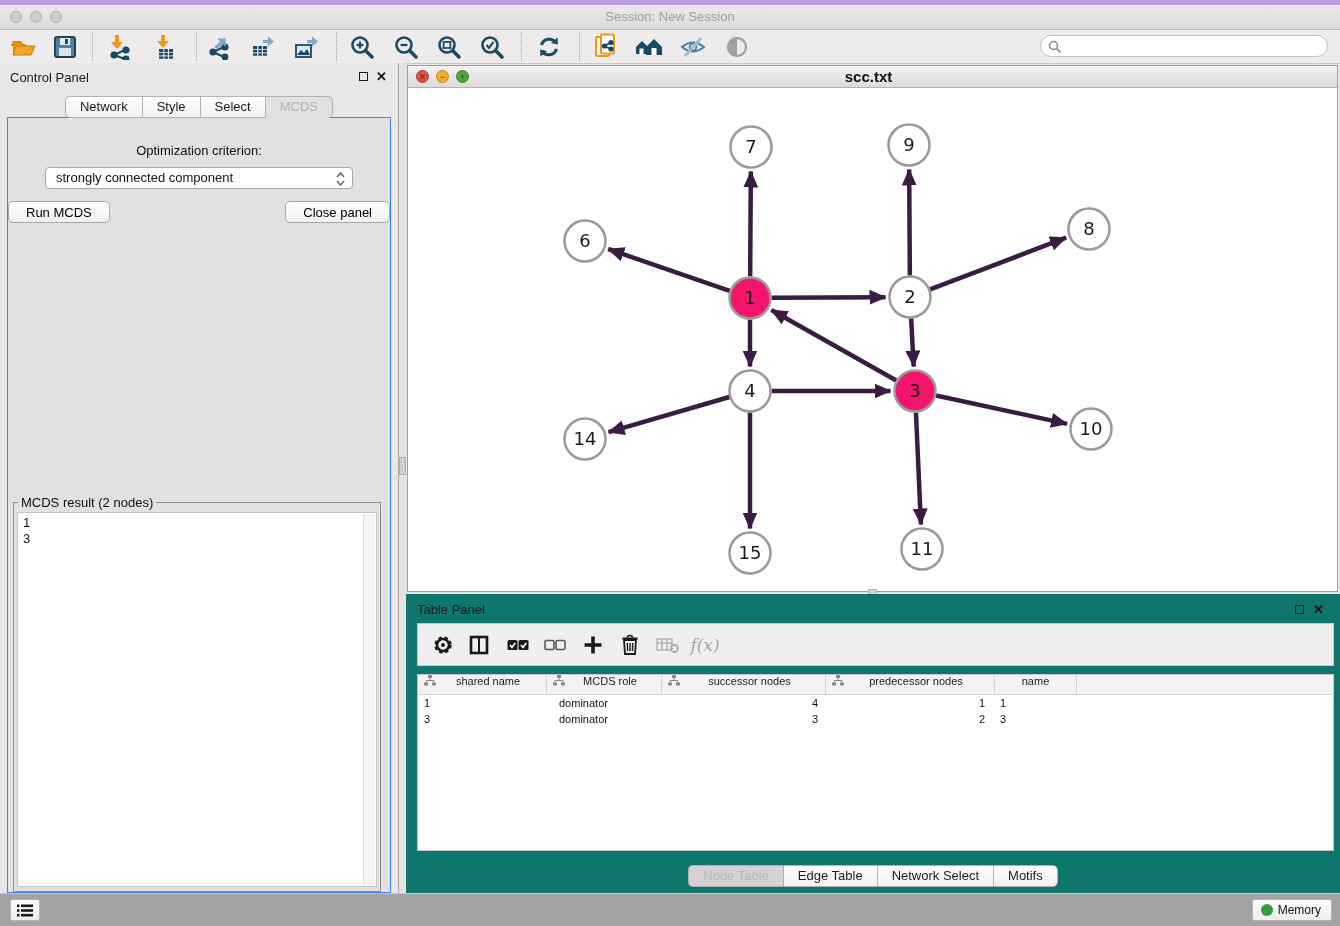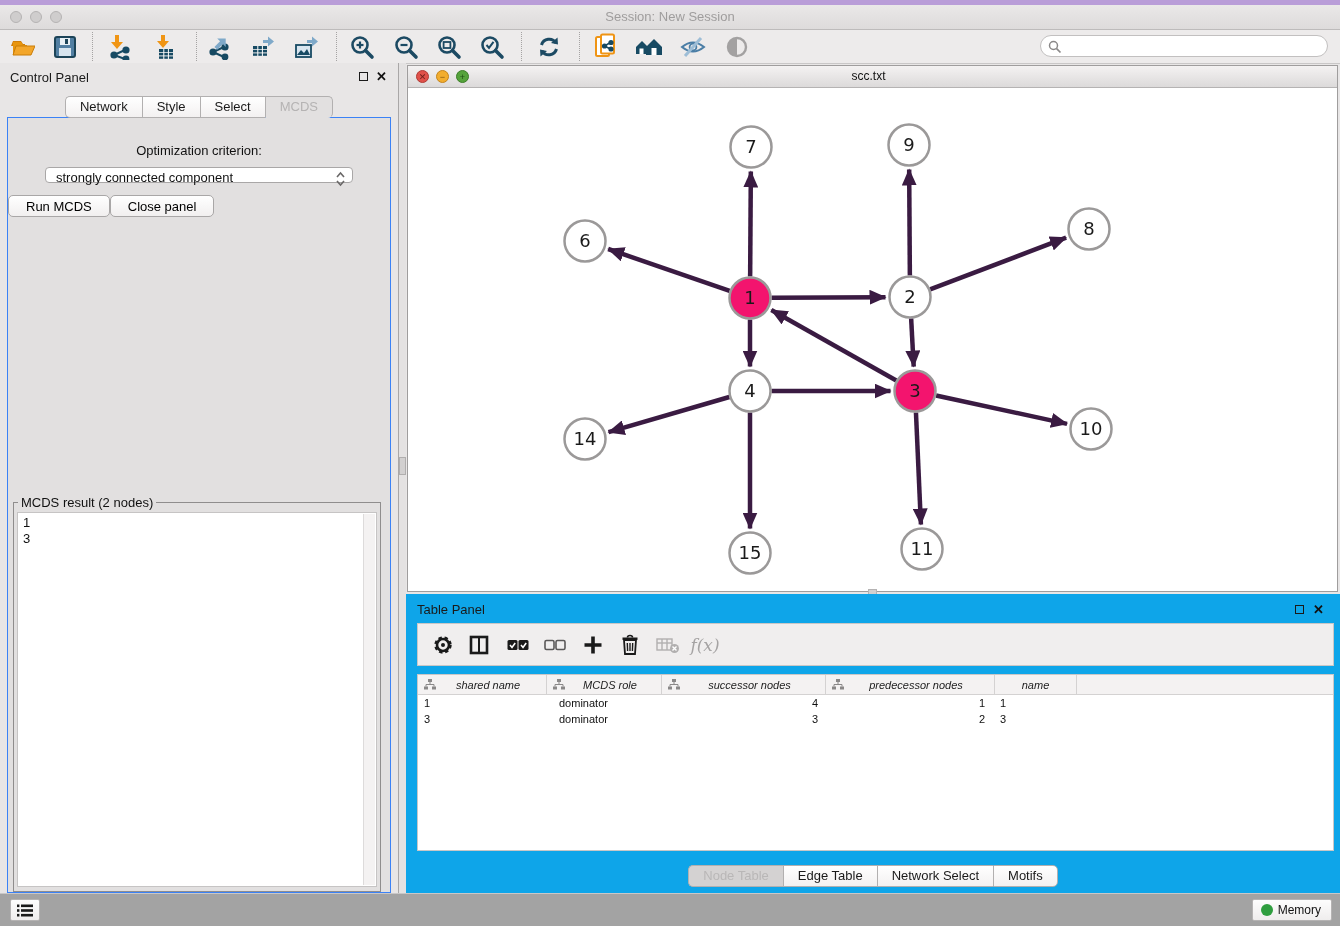--- a/index.html
+++ b/index.html
@@ -31,50 +31,50 @@
   .float-ic{position:absolute;top:9px;width:9px;height:9px;border:1.6px solid #1a1a1a;box-sizing:border-box;}
   .close-ic{position:absolute;top:6px;font-size:13px;font-weight:bold;color:#111;line-height:15px;}
   .cp-tabs{position:absolute;top:33px;left:0;right:0;display:flex;justify-content:center;z-index:3;}
   .cp-tab{height:20px;line-height:20px;padding:0 14px;font-size:13px;background:linear-gradient(#fff,#f3f1f1);
           border:1px solid #b2b0b0;border-right:none;color:#1a1a1a;}
   .cp-tab:first-child{border-radius:5px 0 0 5px;}
   .cp-tab:last-child{border-right:1px solid #b2b0b0;border-radius:0 5px 5px 0;}
   .cp-tab.sel{background:#e2e0e0;color:#b5b3b3;border-bottom-color:#e2e0e0;}
   .cp-box{position:absolute;left:7px;right:7px;top:54px;bottom:1px;border:1px solid #3b82f6;background:#e2e0e0;}
   .opt-label{margin-top:25px;text-align:center;font-size:13px;}
-  .selectbox{position:relative;width:308px;height:16px;margin:9px auto 0;background:#fff;border:1px solid #a9a7a7;
+  .selectbox{position:relative;width:308px;height:22px;margin:9px auto 0;background:#fff;border:1px solid #a9a7a7;
              border-radius:4px;box-sizing:border-box;font-size:13px;line-height:20px;padding-left:10px;}
   .stepper{position:absolute;right:7px;top:3px;}
-  .btn-row{display:flex;justify-content:flex-start;margin-top:12px;}
+  .btn-row{display:flex;justify-content:space-between;margin-top:12px;}
   .pbtn{height:22px;padding:0 17px;background:linear-gradient(#ffffff,#f1efef);border:1px solid #a9a7a7;
         border-radius:5px;font-size:13px;font-family:"Liberation Sans",sans-serif;}
   .mcds-fs{position:absolute;left:5px;right:9px;top:377px;bottom:0;border:1px solid #8f8d8d;margin:0;padding:0;background:#e2e0e0;}
   .mcds-fs legend{font-size:13px;margin-left:4px;padding:0 3px;background:#e2e0e0;}
   .mcds-text{position:absolute;left:3px;right:3px;top:2px;bottom:4px;background:#fff;border:1px solid #c6c4c4;
              font-size:13px;line-height:16px;padding:2px 5px;white-space:pre;overflow:hidden;}
   .mcds-scroll{position:absolute;right:1px;top:1px;bottom:1px;width:11px;background:#f4f2f2;border-left:1px solid #dddbdb;}
   
   .vsplit{position:absolute;left:398px;top:0;width:8px;height:100%;background:#e4e2e2;border-left:1px solid #a9a7a7;box-sizing:border-box;}
   .vsplit .grip{position:absolute;left:0;top:394px;width:7px;height:18px;background:#d2d0d0;border:1px solid #b0aeae;box-sizing:border-box;}
   
   .rside{position:absolute;left:406px;right:0;top:0;bottom:0;}
   .netwin{position:absolute;left:1px;right:2px;top:2px;height:527px;border:1px solid #9f9d9d;background:#fff;box-sizing:border-box;}
   .nw-bar{position:relative;height:21px;background:linear-gradient(#f4f2f2,#dcdada);border-bottom:1px solid #b5b3b3;}
   .nw-lights{position:absolute;left:8px;top:4px;display:flex;gap:7px;}
   .nw-dot{width:13px;height:13px;border-radius:50%;font-size:9px;line-height:13px;text-align:center;box-sizing:border-box;}
-  .nw-title{position:absolute;left:0;right:8px;top:0;height:21px;line-height:21px;text-align:center;font-size:12px;color:#111;}
+  .nw-title{position:absolute;left:0;right:8px;top:0;height:21px;line-height:21px;text-align:center;font-size:15px;color:#111;font-weight:bold;}
   .nw-canvas{position:relative;height:504px;overflow:hidden;}
   .hgrip{position:absolute;left:462px;top:526px;width:9px;height:6px;background:#d2d0d0;border:1px solid #b5b3b3;box-sizing:border-box;}
   
-  .tpanel{position:absolute;left:0;right:0;top:531px;bottom:0;background:#0ea5e9;}
+  .tpanel{position:absolute;left:0;right:0;top:531px;bottom:0;background:#0f766e;}
   .tp-toolbar{position:absolute;left:11px;right:6px;top:29px;height:43px;background:#f0eeee;border:1px solid #c9c7c7;box-sizing:border-box;}
   .tpi{position:absolute;top:7px;width:30px;height:28px;display:flex;align-items:center;justify-content:center;}
   .tp-table{position:absolute;left:11px;right:6px;top:80px;height:177px;background:#fff;border:1px solid #c9c7c7;box-sizing:border-box;overflow:hidden;}
   .thead{display:flex;height:19px;background:#f4f2f2;border-bottom:1px solid #d4d2d2;}
-  .th{display:flex;align-items:center;box-sizing:border-box;border-right:1px solid #d4d2d2;font-size:11px;color:#222;padding-left:6px;font-style:italic;}
+  .th{display:flex;align-items:flex-start;box-sizing:border-box;border-right:1px solid #d4d2d2;font-size:11px;color:#222;padding-left:6px;}
   .th .lbl{flex:1;text-align:center;padding-right:6px;}
   .trow{display:flex;height:16px;font-size:11px;align-items:center;}
   .td{box-sizing:border-box;overflow:hidden;white-space:nowrap;}
   .tp-tabs{position:absolute;bottom:7px;left:0;right:0;display:flex;justify-content:center;}
   .tp-tab{height:20px;line-height:20px;padding:0 14px;font-size:13px;background:linear-gradient(#fff,#f3f1f1);
           border:1px solid #b2b0b0;border-right:none;color:#1a1a1a;}
   .tp-tab:first-child{border-radius:5px 0 0 5px;}
   .tp-tab:last-child{border-right:1px solid #b2b0b0;border-radius:0 5px 5px 0;}
   .tp-tab.sel{background:#d4d2d2;color:#b9b7b7;}
   

